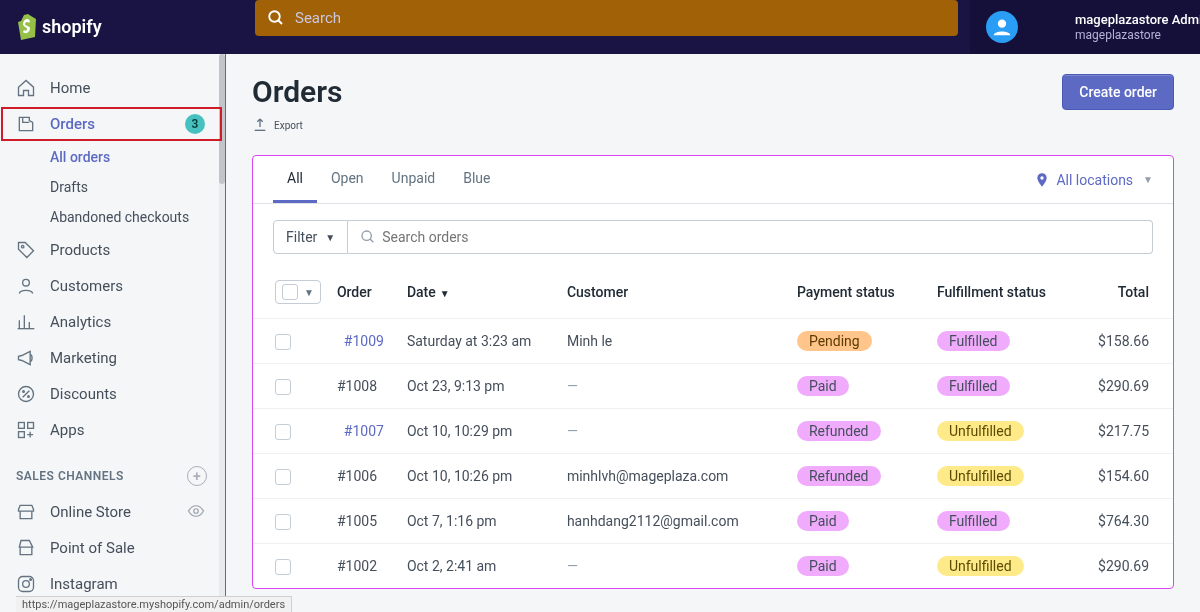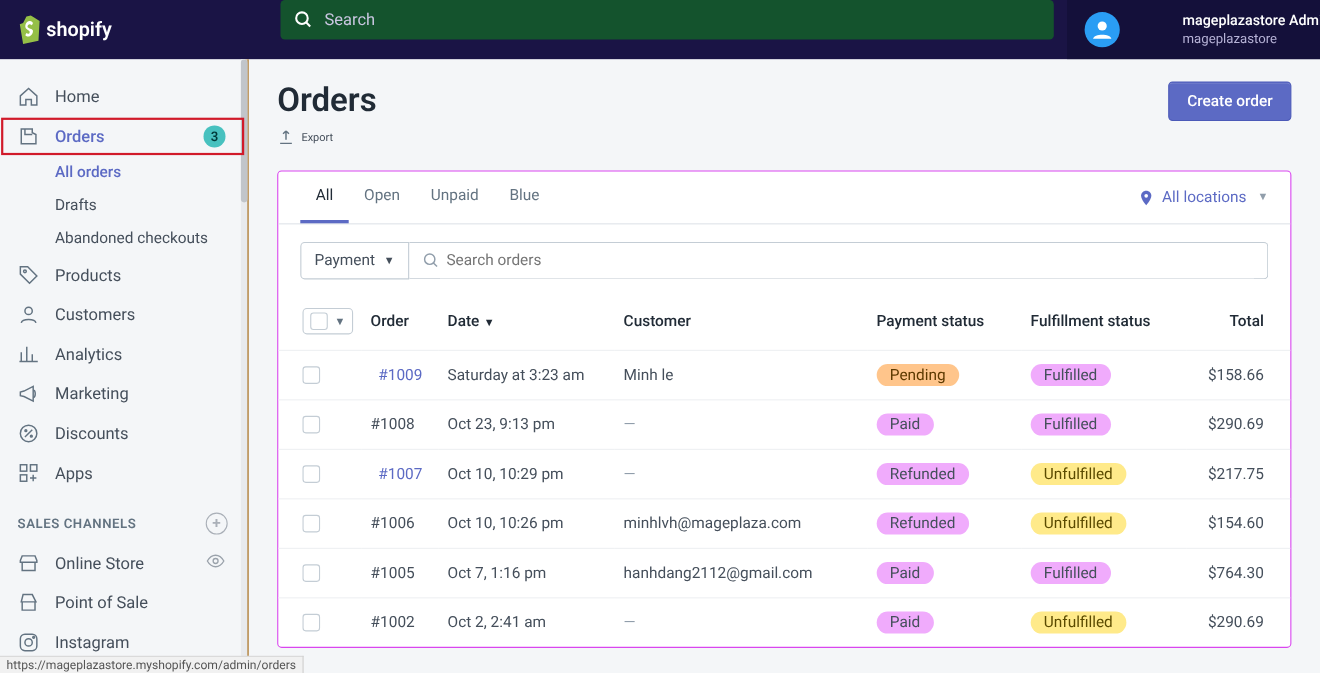--- a/index.html
+++ b/index.html
@@ -1,21 +1,21 @@
 <!DOCTYPE html>
 <html><head>
 <meta charset="utf-8">
 <style>
   * { box-sizing: border-box; margin: 0; padding: 0; font-family: -apple-system, BlinkMacSystemFont, "Segoe UI", Roboto, Helvetica, Arial, sans-serif; }
   body { background: #f4f6f8; color: #212b36; font-size: 14px; }
   .topbar { height: 54px; background: #1a1445; display: flex; }
   .logo-zone { width: 255px; display:flex; align-items:center; padding-left:16px; }
   .logo-zone svg { color:#fff; }
   .search-zone { flex:1; padding: 0 12px 0 0; }
-  .search-box { background:#14532d; height:36px; border-radius:4px; display:flex; align-items:center; padding:0 12px; color:#fff; }
+  .search-box { background:#a16207; height:36px; border-radius:4px; display:flex; align-items:center; padding:0 12px; color:#fff; }
   .search-box input { background:transparent; border:none; outline:none; color:#fff; font-size:15px; margin-left:10px; flex:1; }
   .search-box input::placeholder { color:#c9c6e0; }
   .user-zone { width:230px; background:#14103a; height:54px; display:flex; align-items:center; padding:0 16px; color:#fff;gap:47px; }
   .avatar-circle { width:32px; height:32px; border-radius:50%; background:#2a9df4; display:flex; align-items:center; justify-content:center; margin-right:10px; flex-shrink:0; }
   .avatar-circle svg { fill:#fff; }
   .user-text .line1 { font-size:13px; font-weight:500; line-height:1.2; white-space:nowrap; }
   .user-text .line2 { font-size:12px; color:#b6b2d6; line-height:1.2; }
   .shell { display:flex; height: calc(612px - 54px); }
   .sidebar { width:226px; background:#f4f6f8; border-right:3px solid #a16207; padding-top:16px; position:relative; }
   .scroll-track { position:absolute; right:-2px; top:0; width:6px; height:100%; background:#e8eaed; }
@@ -58,21 +58,21 @@
   .table td.link { color:#5c6ac4;text-align:center; }
   .chk { width:16px; height:16px; border:1.5px solid #c4cdd5; border-radius:3px; background:#fff; display:inline-block; vertical-align:middle;}
   .chk-head { display:inline-flex; align-items:center; border:1px solid #c4cdd5; border-radius:4px; padding:3px 6px;}
   .chk-head .chev { margin-left:6px; font-size:10px; color:#637381;}
   .pill { display:inline-block; border-radius:12px; padding:2px 12px; font-size:14px; }
   .pill.grey { background:#f0abfc; color:#454f5b;}
   .pill.orange { background:#ffc58b; color:#5d3a00;}
   .pill.yellow { background:#ffea8a; color:#5b4b00;}
   .dash { color:#919eab; }
   .sort-caret { font-size:10px; margin-left:4px;}
-  .status-link { position:fixed; bottom:0; left:0; background:#f1f1f1; border:1px solid #d0d0d0; border-left:none; border-bottom:none; font-size:11px; padding:1px 6px; color:#555;}
+  .status-link { position:fixed; bottom:0; left:16px; background:#f1f1f1; border:1px solid #d0d0d0; border-left:none; border-bottom:none; font-size:11px; padding:1px 6px; color:#555;}
 </style>
 </head>
 <body>
 
 <div class="topbar">
   <div class="logo-zone">
     <svg width="110" height="30" viewBox="0 0 110 30">
       <path fill="#95bf47" d="M15 4l-3-2-4 1-3 6-3 1 3 18 14-3 1-18z"></path>
       <path fill="#fff" d="M9 12c0-1 1-2 2-2s2 1 2 1l1-2s-1-2-3-2-4 2-4 5 4 3 4 5-2 2-3 1l-1 2s2 2 4 1 3-3 3-5-5-2-5-4z"></path>
       <text x="26" y="21" fill="#fff" font-size="18" font-weight="600" font-family="Arial">shopify</text>
@@ -262,21 +262,21 @@
               <path d="M12 2c4 0 7 3 7 7 0 5-7 13-7 13S5 14 5 9c0-4 3-7 7-7z"></path>
               <circle cx="12" cy="9" r="2.5" fill="#fff"></circle>
             </svg>
           <span>All locations</span>
           <span class="chev">▼</span>
         </div>
       </div>
 
       <div class="filters-row">
         <div class="filter-btn">
-          <span>Payment</span>
+          <span>Filter</span>
           <span class="chev">▼</span>
         </div>
         <div class="search-orders">
           <svg width="16" height="16" viewBox="0 0 24 24" fill="none" stroke="#919eab" stroke-width="2">
               <circle cx="10" cy="10" r="7"></circle>
               <line x1="20" y1="20" x2="15" y2="15"></line>
             </svg>
           <input placeholder="Search orders" style="">
         </div>
       </div>

